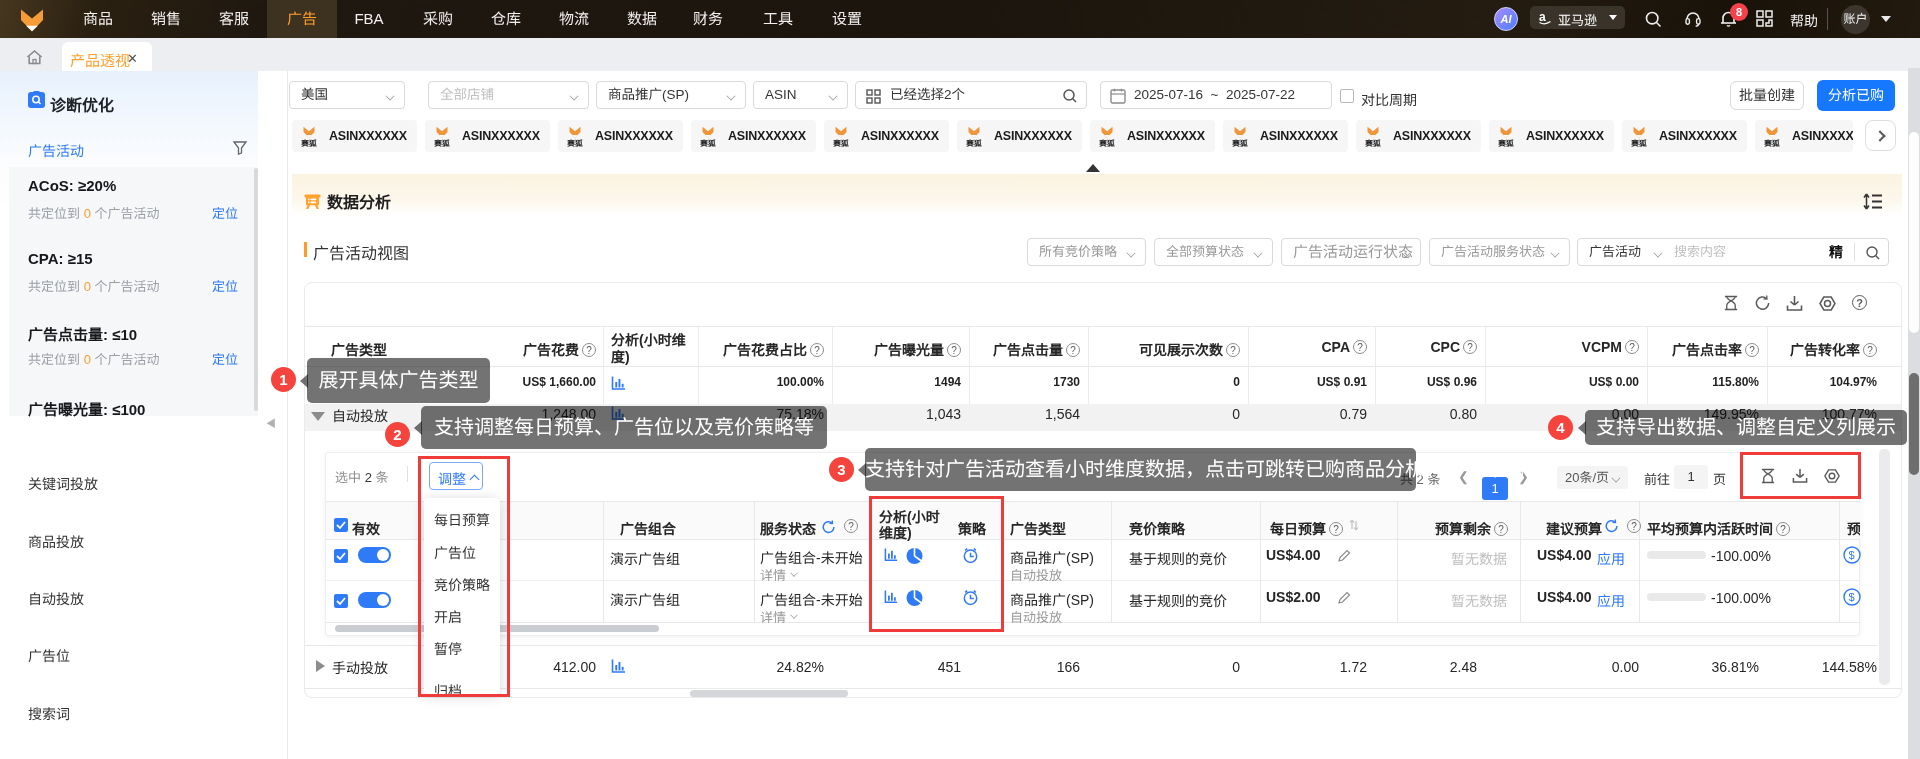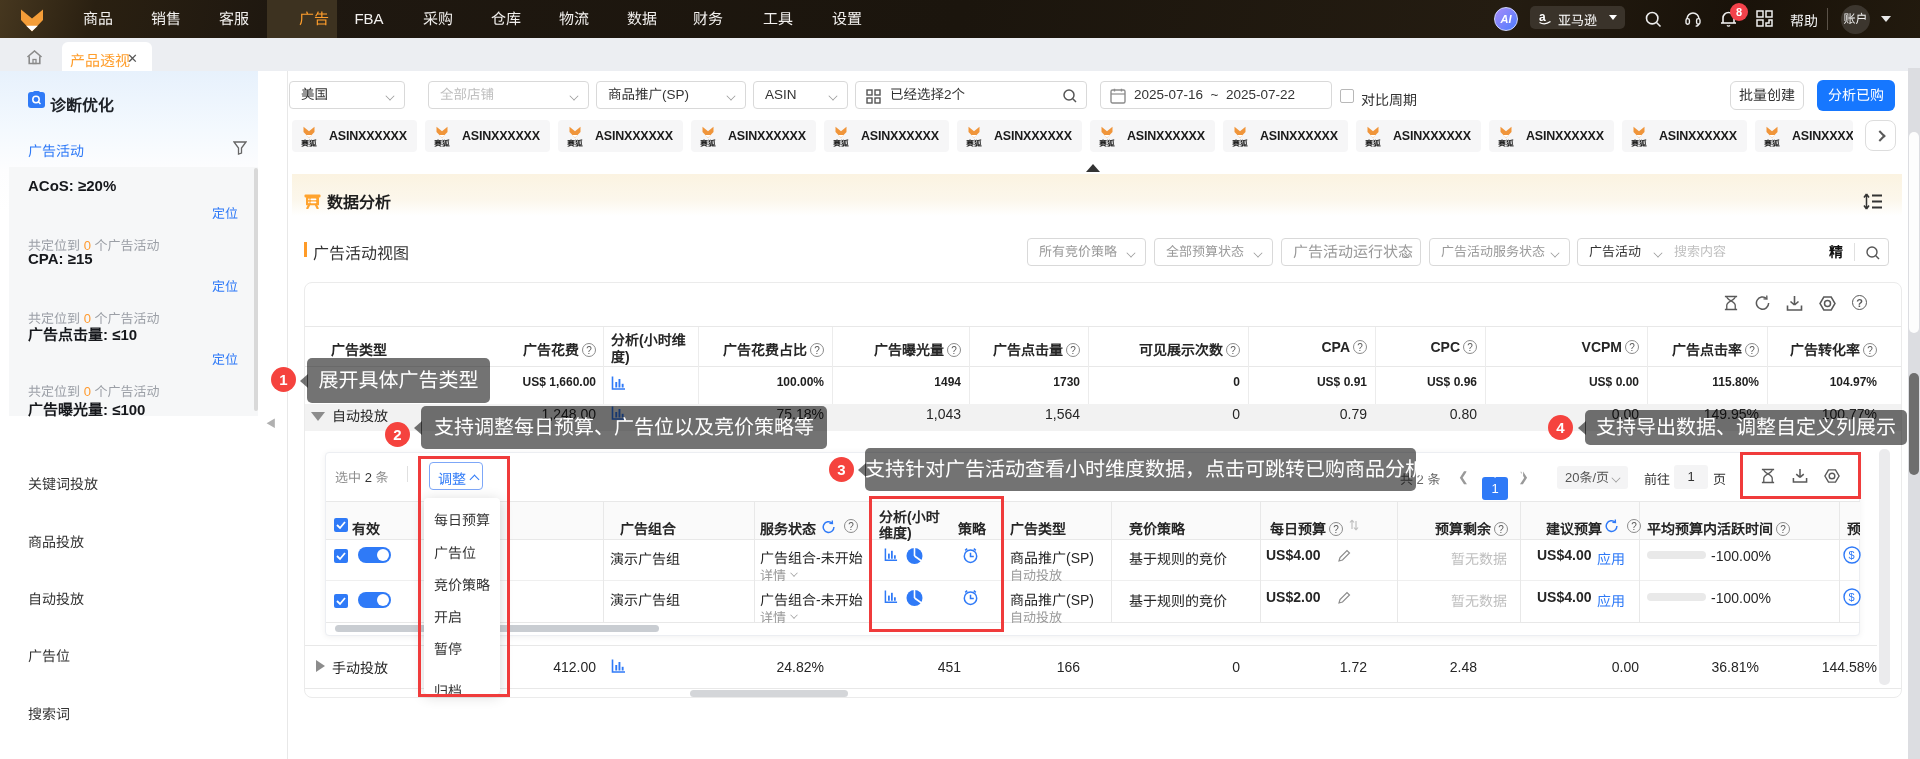--- a/index.html
+++ b/index.html
@@ -16,21 +16,21 @@
   
   #tabbar { position:absolute; left:0; top:38px; width:1920px; height:33px; background:#eceef2; }
   #tab-active { position:absolute; left:62px; top:4px; width:90px; height:29px; background:#fff; border-radius:6px 6px 0 0; }
   
   #side { position:absolute; left:0; top:71px; width:258px; height:688px;
     background:linear-gradient(180deg,#e7f1fc 0%,#f4f9fe 60px,#fdfdfe 100px,#fff 140px); }
   #side .hd { position:absolute; left:50px; top:84px; font-size:16px; font-weight:bold; color:#1f2329; }
   #side .sub { position:absolute; left:28px; top:69px; font-size:14px; color:#2f7af7; }
   .diag { position:absolute; left:9px; top:96px; width:249px; height:249px; background:#f6f7f8; }
   .dt { position:absolute; left:28px; font-size:15px; font-weight:bold; color:#16181c; }
-  .dd { position:absolute; left:28px; font-size:13px; color:#9b9fa6;margin-top:32px; }
+  .dd { position:absolute; left:28px; font-size:13px; color:#9b9fa6; }
   .dd b { color:#ff9a2e; font-weight:normal; }
   .dw { position:absolute; left:212px; font-size:13px; color:#2f7af7; }
   .mi { position:absolute; left:28px; font-size:14px; color:#333; }
   
   #main { position:absolute; left:288px; top:71px; width:1618px; height:688px; background:#fff; }
   .selbox { position:absolute; height:28px; border:1px solid #d9d9d9; border-radius:4px; background:#fff; font-size:13.5px; color:#333; line-height:26px; padding-left:11px; }
   .selbox .car { position:absolute; right:10px; top:10px; }
   .car { display:inline-block; width:8px; height:8px; border-right:1.5px solid #999; border-bottom:1.5px solid #999; transform:rotate(45deg) scale(.8); }
   .chip { position:absolute; top:120px; width:125px; height:32px; background:#f6f6f7; border-radius:4px; font-size:12.5px; font-weight:bold; color:#1a1a1a; letter-spacing:-0.2px; }
   .chip .t { position:absolute; left:37px; top:9px; }
@@ -53,21 +53,21 @@
 </style>
 </head>
 <body>
 
 <div id="nav"></div>
 <svg class="abs" style="left:20px;top:8px;z-index:5" width="24" height="24" viewBox="0 0 24 24">
   <polygon points="1,1.5 12,10.5 23,1.5 23,12 12,23.5 1,12" fill="#f49d38"></polygon>
   <polygon points="6.2,17.8 17.8,17.8 12,23.2" fill="#fff"></polygon>
 </svg>
 <div id="nav-ad">
-    <div class="navitem" style="left:12px;width:70px"><span>广告</span></div>
+    <div class="navitem" style="left:0;width:70px"><span>广告</span></div>
   </div>
 <div class="navitem" style="left:68px;width:60px">商品</div>
 <div class="navitem" style="left:136px;width:60px">销售</div>
 <div class="navitem" style="left:204px;width:60px">客服</div>
 <div class="navitem" style="left:339px;width:60px">FBA</div>
 <div class="navitem" style="left:408px;width:60px">采购</div>
 <div class="navitem" style="left:476px;width:60px">仓库</div>
 <div class="navitem" style="left:544px;width:60px">物流</div>
 <div class="navitem" style="left:612px;width:60px">数据</div>
 <div class="navitem" style="left:678px;width:60px">财务</div>

